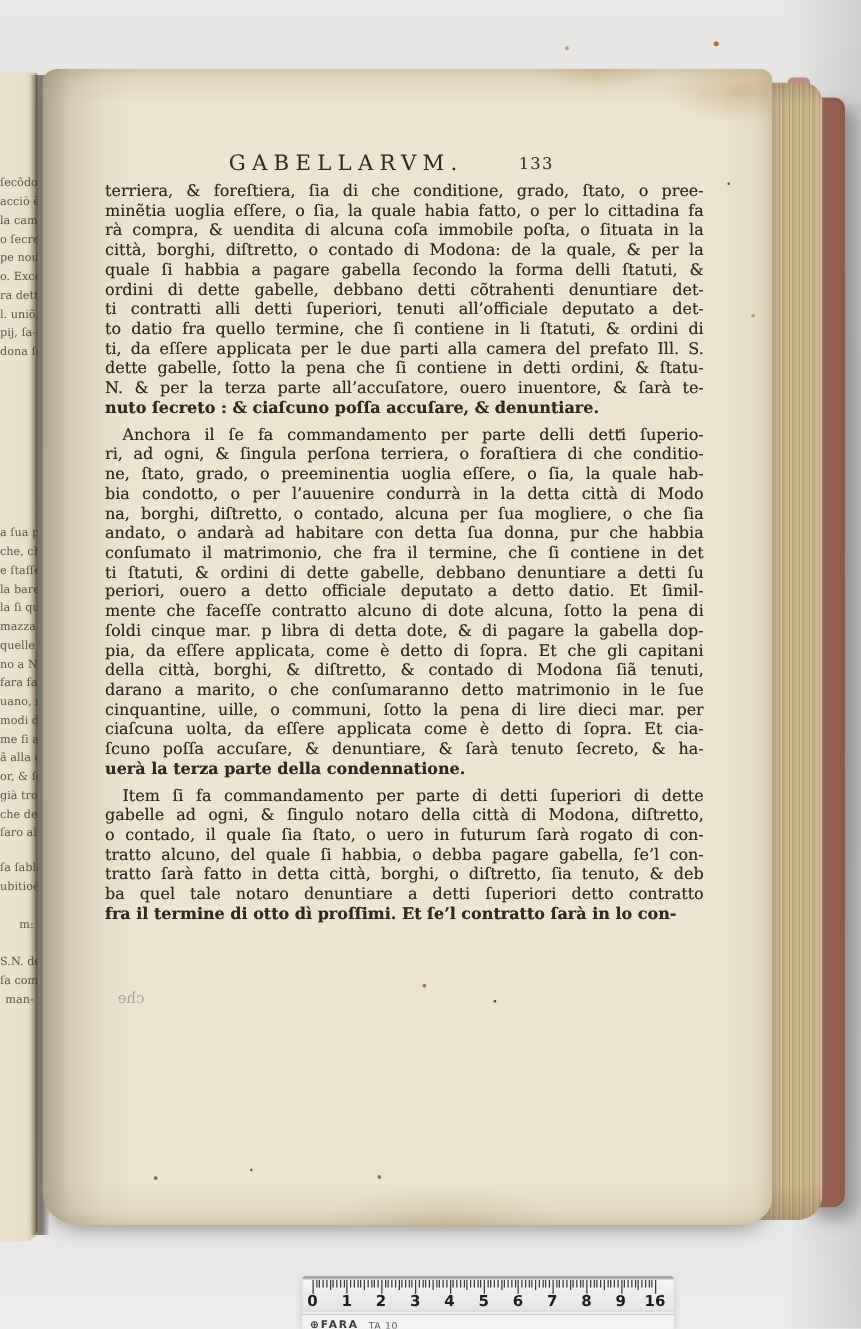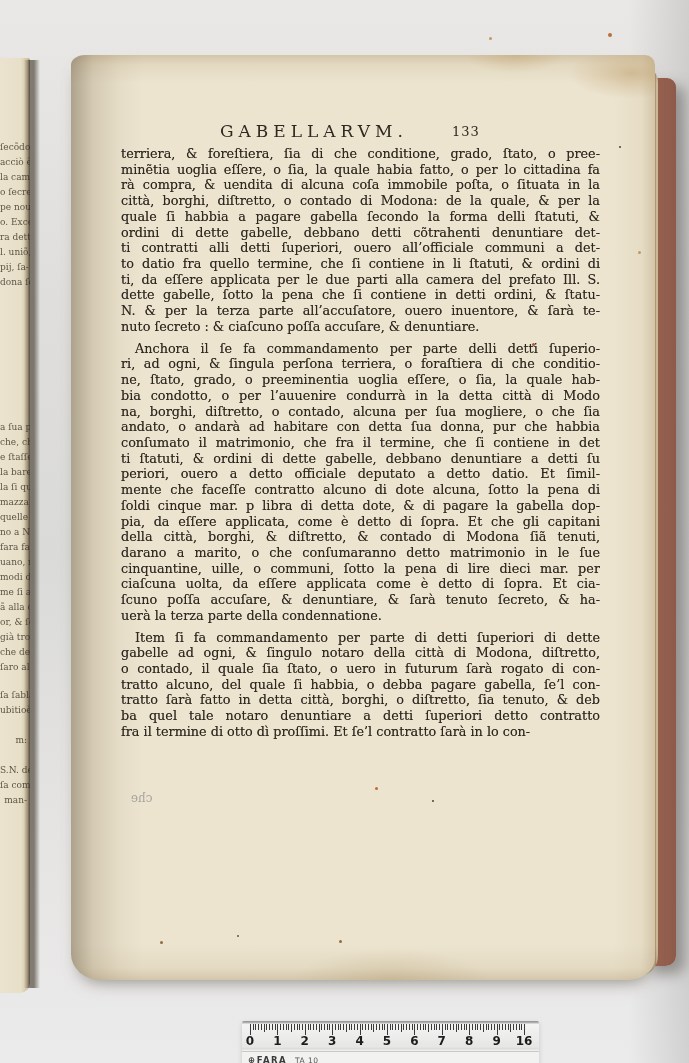--- a/index.html
+++ b/index.html
@@ -47,34 +47,34 @@
     border-radius:14px 10px 26px 30px / 10px 10px 22px 26px;
     background:
       radial-gradient(90px 36px at 96% 2%, rgba(186,150,95,.45), transparent 70%),
       radial-gradient(70px 26px at 76% 0%, rgba(186,150,95,.35), transparent 70%),
       radial-gradient(140px 44px at 55% 100%, rgba(170,145,100,.28), transparent 70%),
       linear-gradient(90deg, rgba(86,70,48,.42) 0px, rgba(120,100,70,.2) 22px, rgba(120,100,70,.06) 48px, transparent 72px),
       linear-gradient(180deg, rgba(165,140,95,.35) 0px, rgba(165,140,95,.12) 10px, transparent 28px),
       linear-gradient(270deg, rgba(160,132,88,.32) 0px, rgba(160,132,88,.08) 14px, transparent 42px),
       linear-gradient(0deg, rgba(160,135,92,.32) 0px, rgba(160,135,92,.1) 12px, transparent 36px),
       var(--paper);
-    box-shadow:0 10px 16px -8px rgba(110,105,95,.7);margin-left:37px;}
+    box-shadow:0 10px 16px -8px rgba(110,105,95,.7);}
 
   .header{position:absolute;left:0;top:0;width:100%;height:90px;color:var(--ink);}
   .running-title{position:absolute;left:149px;top:66px;font-size:17px;letter-spacing:5px;
     white-space:nowrap;}
   .page-number{position:absolute;left:381px;top:69px;font-size:13px;letter-spacing:1px;}
 
   .textblock{position:absolute;left:50px;top:91px;width:479px;color:var(--ink);
     font-size:12.8px;line-height:15.72px;text-shadow:0 0 .4px rgba(46,40,32,.55);}
   .para{margin:0 0 6px 0;}
   .para:last-child{margin:0;}
   .line{text-align:justify;text-align-last:justify;text-justify:inter-word;
     white-space:normal;overflow:hidden;height:15.72px;}
-  .line.last{text-align-last:left;}
+  .line.last{text-align-last:left;font-weight:bold;}
   .para.indent .line:first-child{text-indent:14px;}
 
   .showthrough{position:absolute;left:60px;top:736px;font-size:12px;
     color:rgba(70,75,95,.42);transform:scaleX(-1);filter:blur(.4px);}
 
   
   .spot{position:absolute;border-radius:50%;pointer-events:none;}
   .s1{left:537px;top:-22px;width:4px;height:4px;background:#b86f3a;}
   .s2{left:548px;top:91px;width:2px;height:2px;background:#4a4238;}
   .s3{left:567px;top:196px;width:3px;height:3px;background:#c09a62;}
@@ -162,21 +162,21 @@
     </div>
 
     <div class="textblock" id="textblock">
         <div class="para">
           <div class="line">terriera, &amp; foreſtiera, ſia di che conditione, grado, ſtato, o pree-</div>
           <div class="line">minẽtia uoglia eſſere, o ſia, la quale habia fatto, o per lo cittadina fa</div>
           <div class="line">rà compra, &amp; uendita di alcuna coſa immobile poſta, o ſituata in la</div>
           <div class="line">città, borghi, diſtretto, o contado di Modona: de la quale, &amp; per la</div>
           <div class="line">quale ſi habbia a pagare gabella ſecondo la forma delli ſtatuti, &amp;</div>
           <div class="line">ordini di dette gabelle, debbano detti cõtrahenti denuntiare det-</div>
-          <div class="line">ti contratti alli detti ſuperiori, ouero all’officiale communi a det-</div>
+          <div class="line">ti contratti alli detti ſuperiori, tenuti all’officiale deputato a det-</div>
           <div class="line">to datio fra quello termine, che ſi contiene in li ſtatuti, &amp; ordini di</div>
           <div class="line">ti, da eſſere applicata per le due parti alla camera del prefato Ill. S.</div>
           <div class="line">dette gabelle, ſotto la pena che ſi contiene in detti ordini, &amp; ſtatu-</div>
           <div class="line">N. &amp; per la terza parte all’accuſatore, ouero inuentore, &amp; ſarà te-</div>
           <div class="line last">nuto ſecreto : &amp; ciaſcuno poſſa accuſare, &amp; denuntiare.</div>
         </div>
         <div class="para indent">
           <div class="line">Anchora il ſe fa commandamento per parte delli detti ſuperio-</div>
           <div class="line">ri, ad ogni, &amp; ſingula perſona terriera, o foraſtiera di che conditio-</div>
           <div class="line">ne, ſtato, grado, o preeminentia uoglia eſſere, o ſia, la quale hab-</div>

